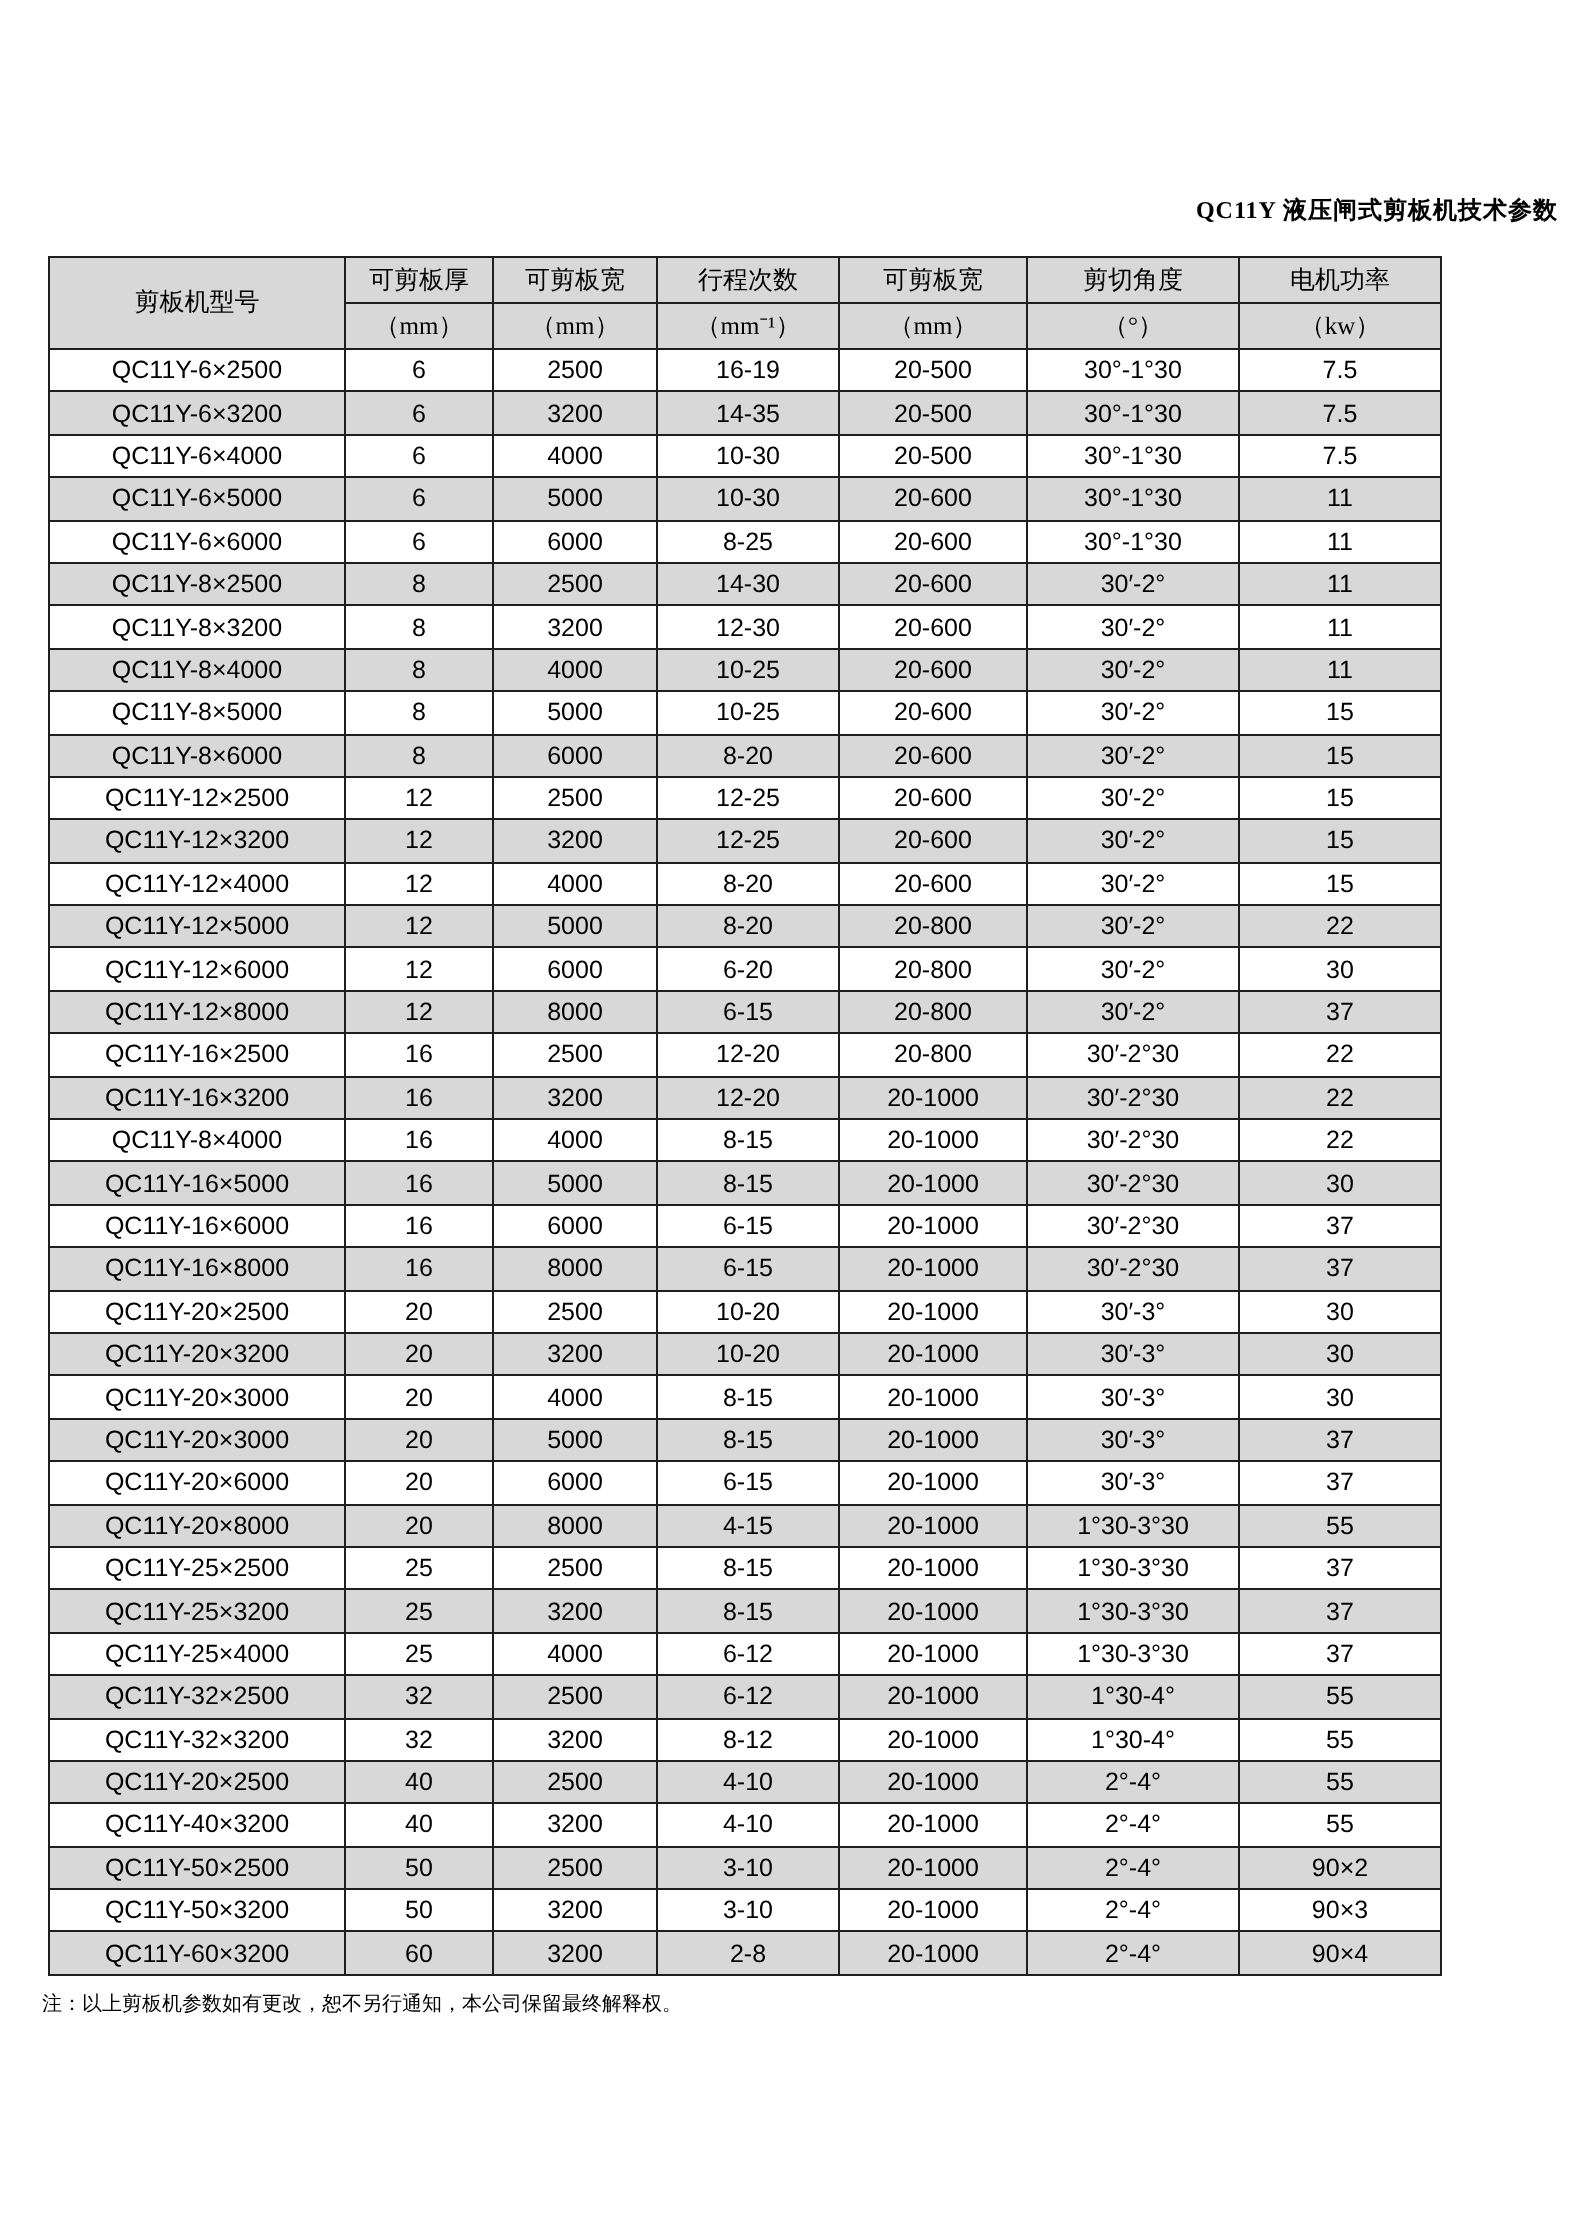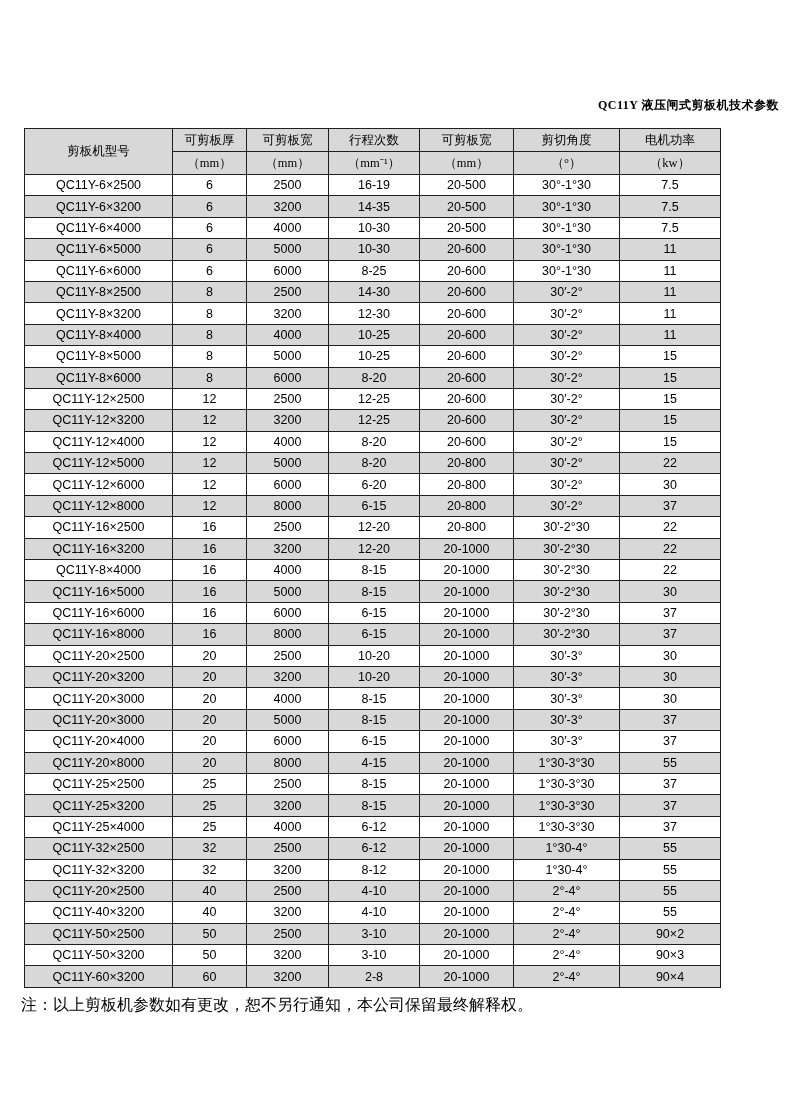--- a/index.html
+++ b/index.html
@@ -45,21 +45,21 @@
   .spec-table tbody td {
     font-size: 12.5px;
     height: 21.4px;
     background: #ffffff;
   }
   .spec-table tbody tr.alt td {
     background: #d8d8d8;
   }
   .footnote {
     margin: 7px 0 0 21px;
-    font-size: 16px;
+    font-size: 10px;
     font-family: Liberation Sans, sans-serif;
   }
 </style>
 </head>
 <body>
 
 <div class="page-title">QC11Y 液压闸式剪板机技术参数</div>
 
 <table class="spec-table">
   <colgroup>
@@ -319,21 +319,21 @@
       <tr class="alt">
         <td>QC11Y-20×3000</td>
         <td>20</td>
         <td>5000</td>
         <td>8-15</td>
         <td>20-1000</td>
         <td>30′-3°</td>
         <td>37</td>
       </tr>
       <tr>
-        <td>QC11Y-20×4000</td>
+        <td>QC11Y-20×6000</td>
         <td>20</td>
         <td>6000</td>
         <td>6-15</td>
         <td>20-1000</td>
         <td>30′-3°</td>
         <td>37</td>
       </tr>
       <tr class="alt">
         <td>QC11Y-20×8000</td>
         <td>20</td>

